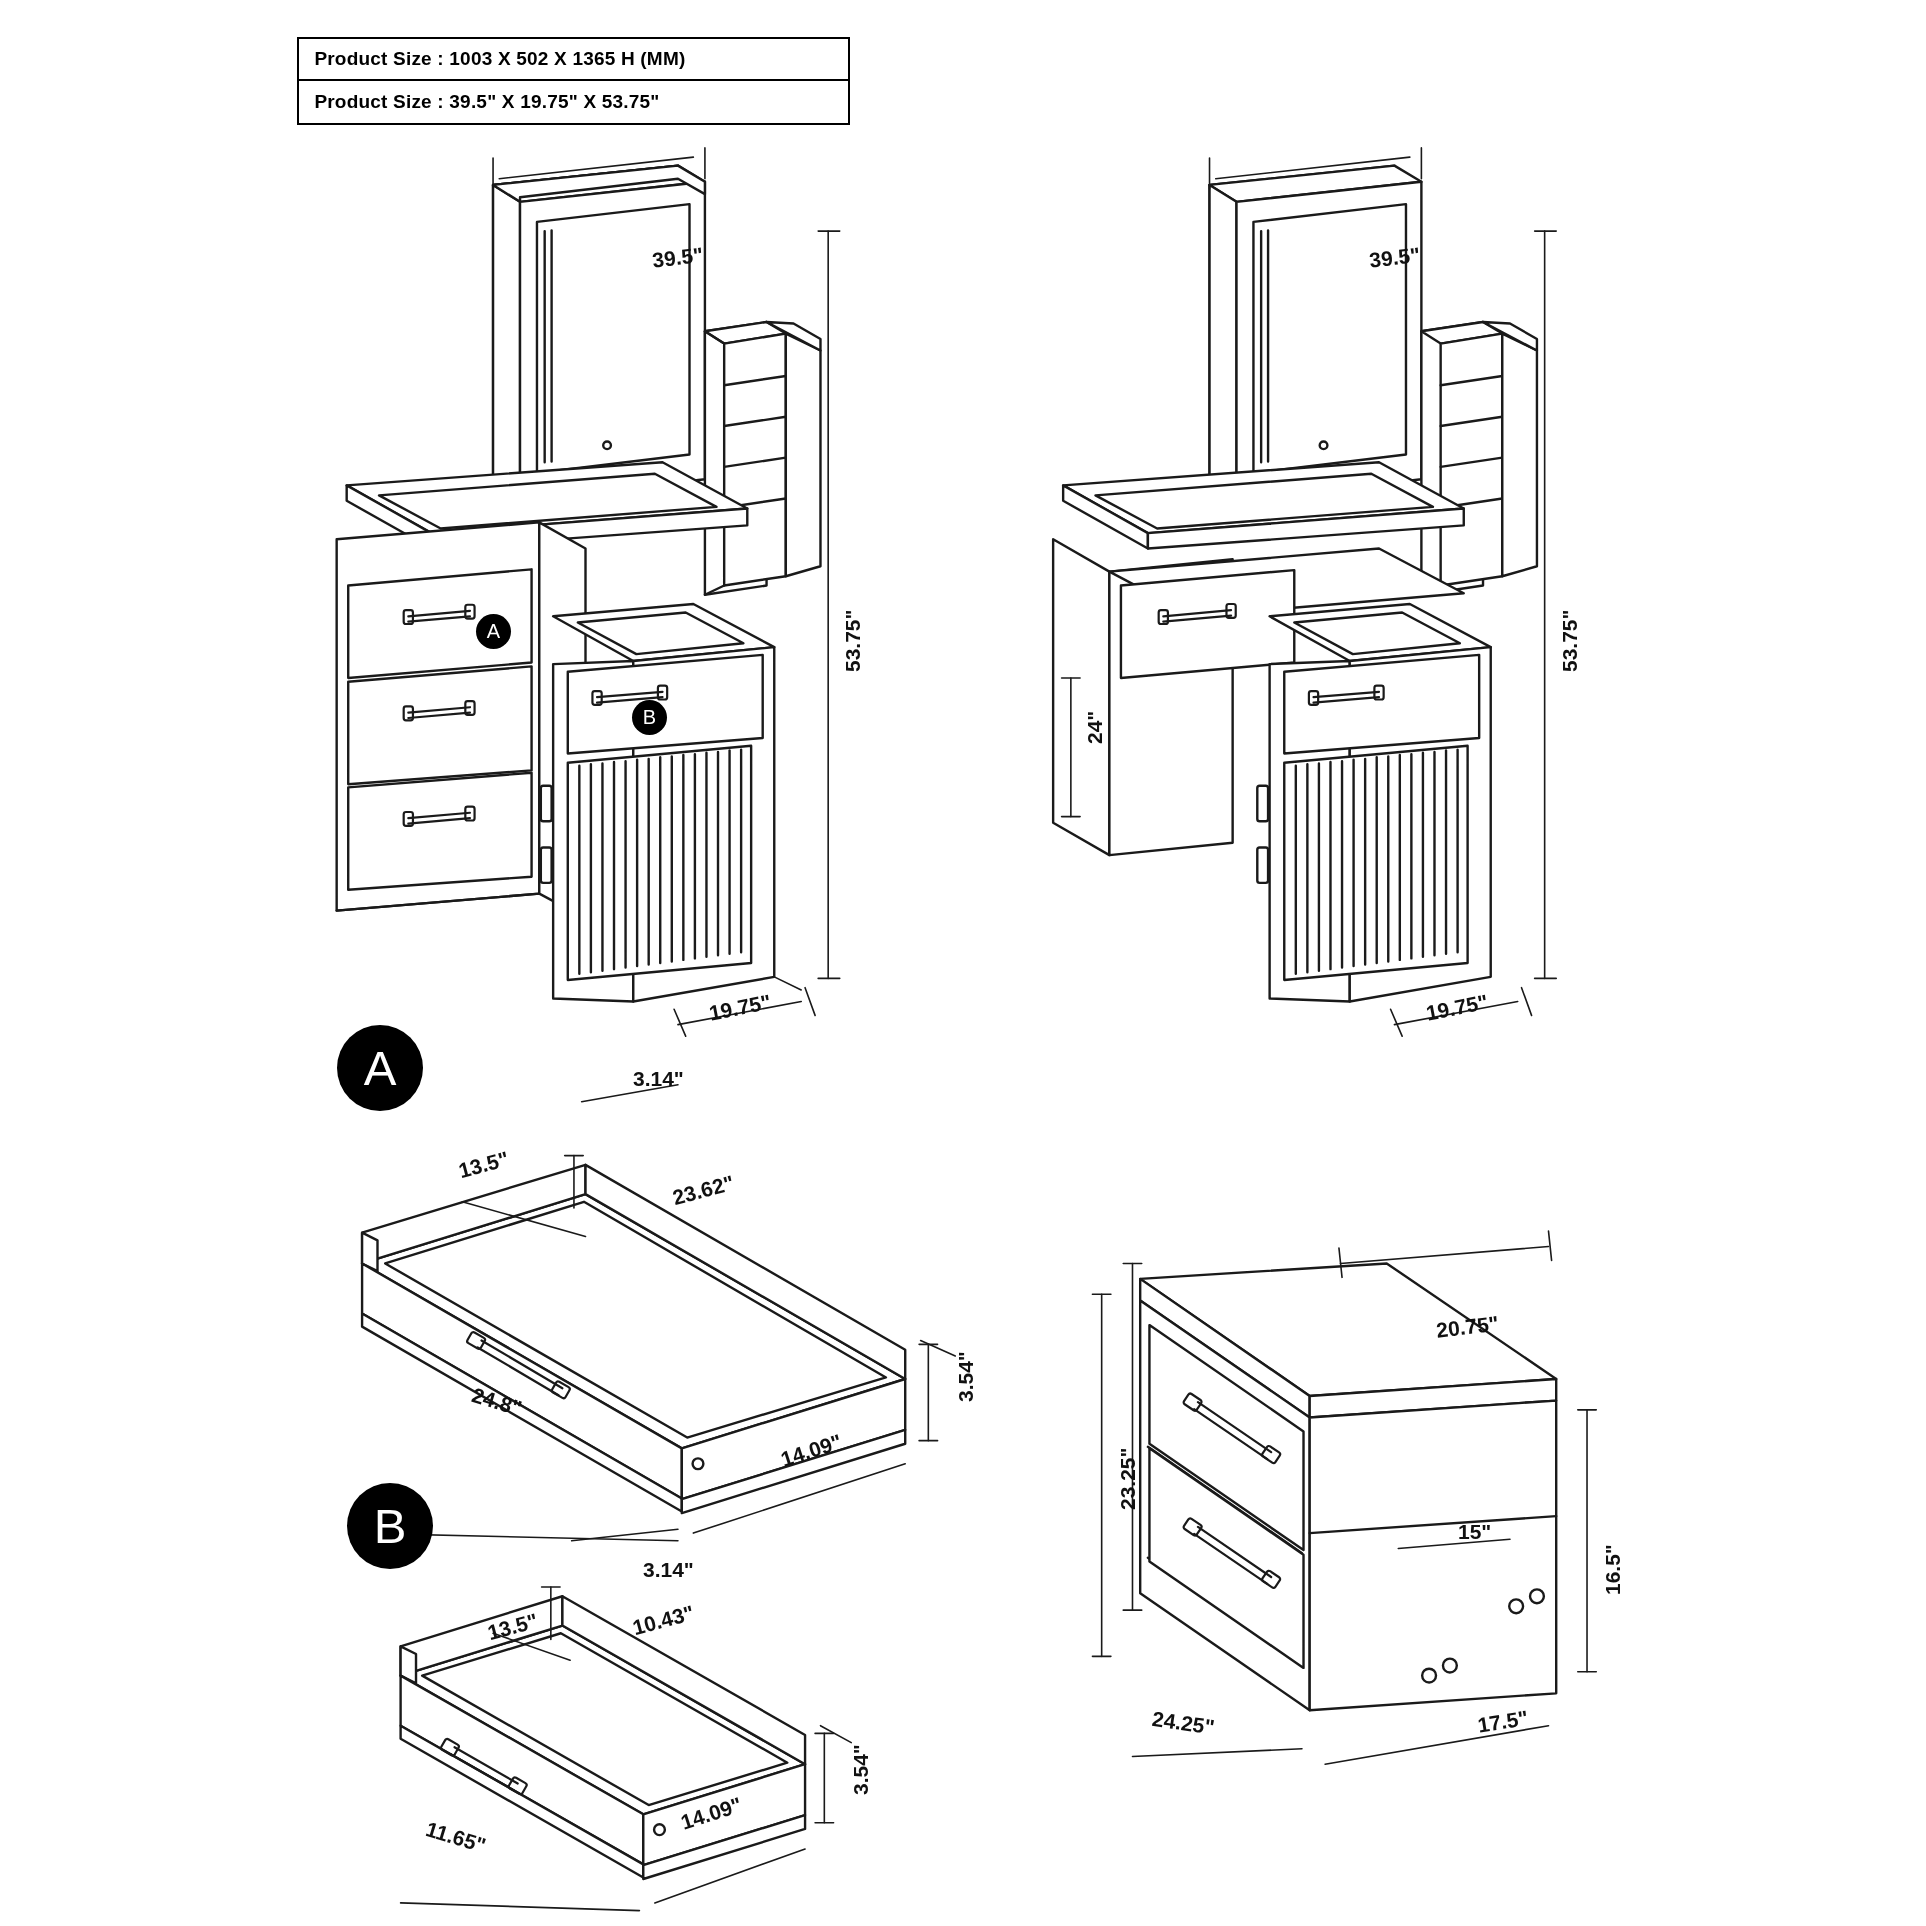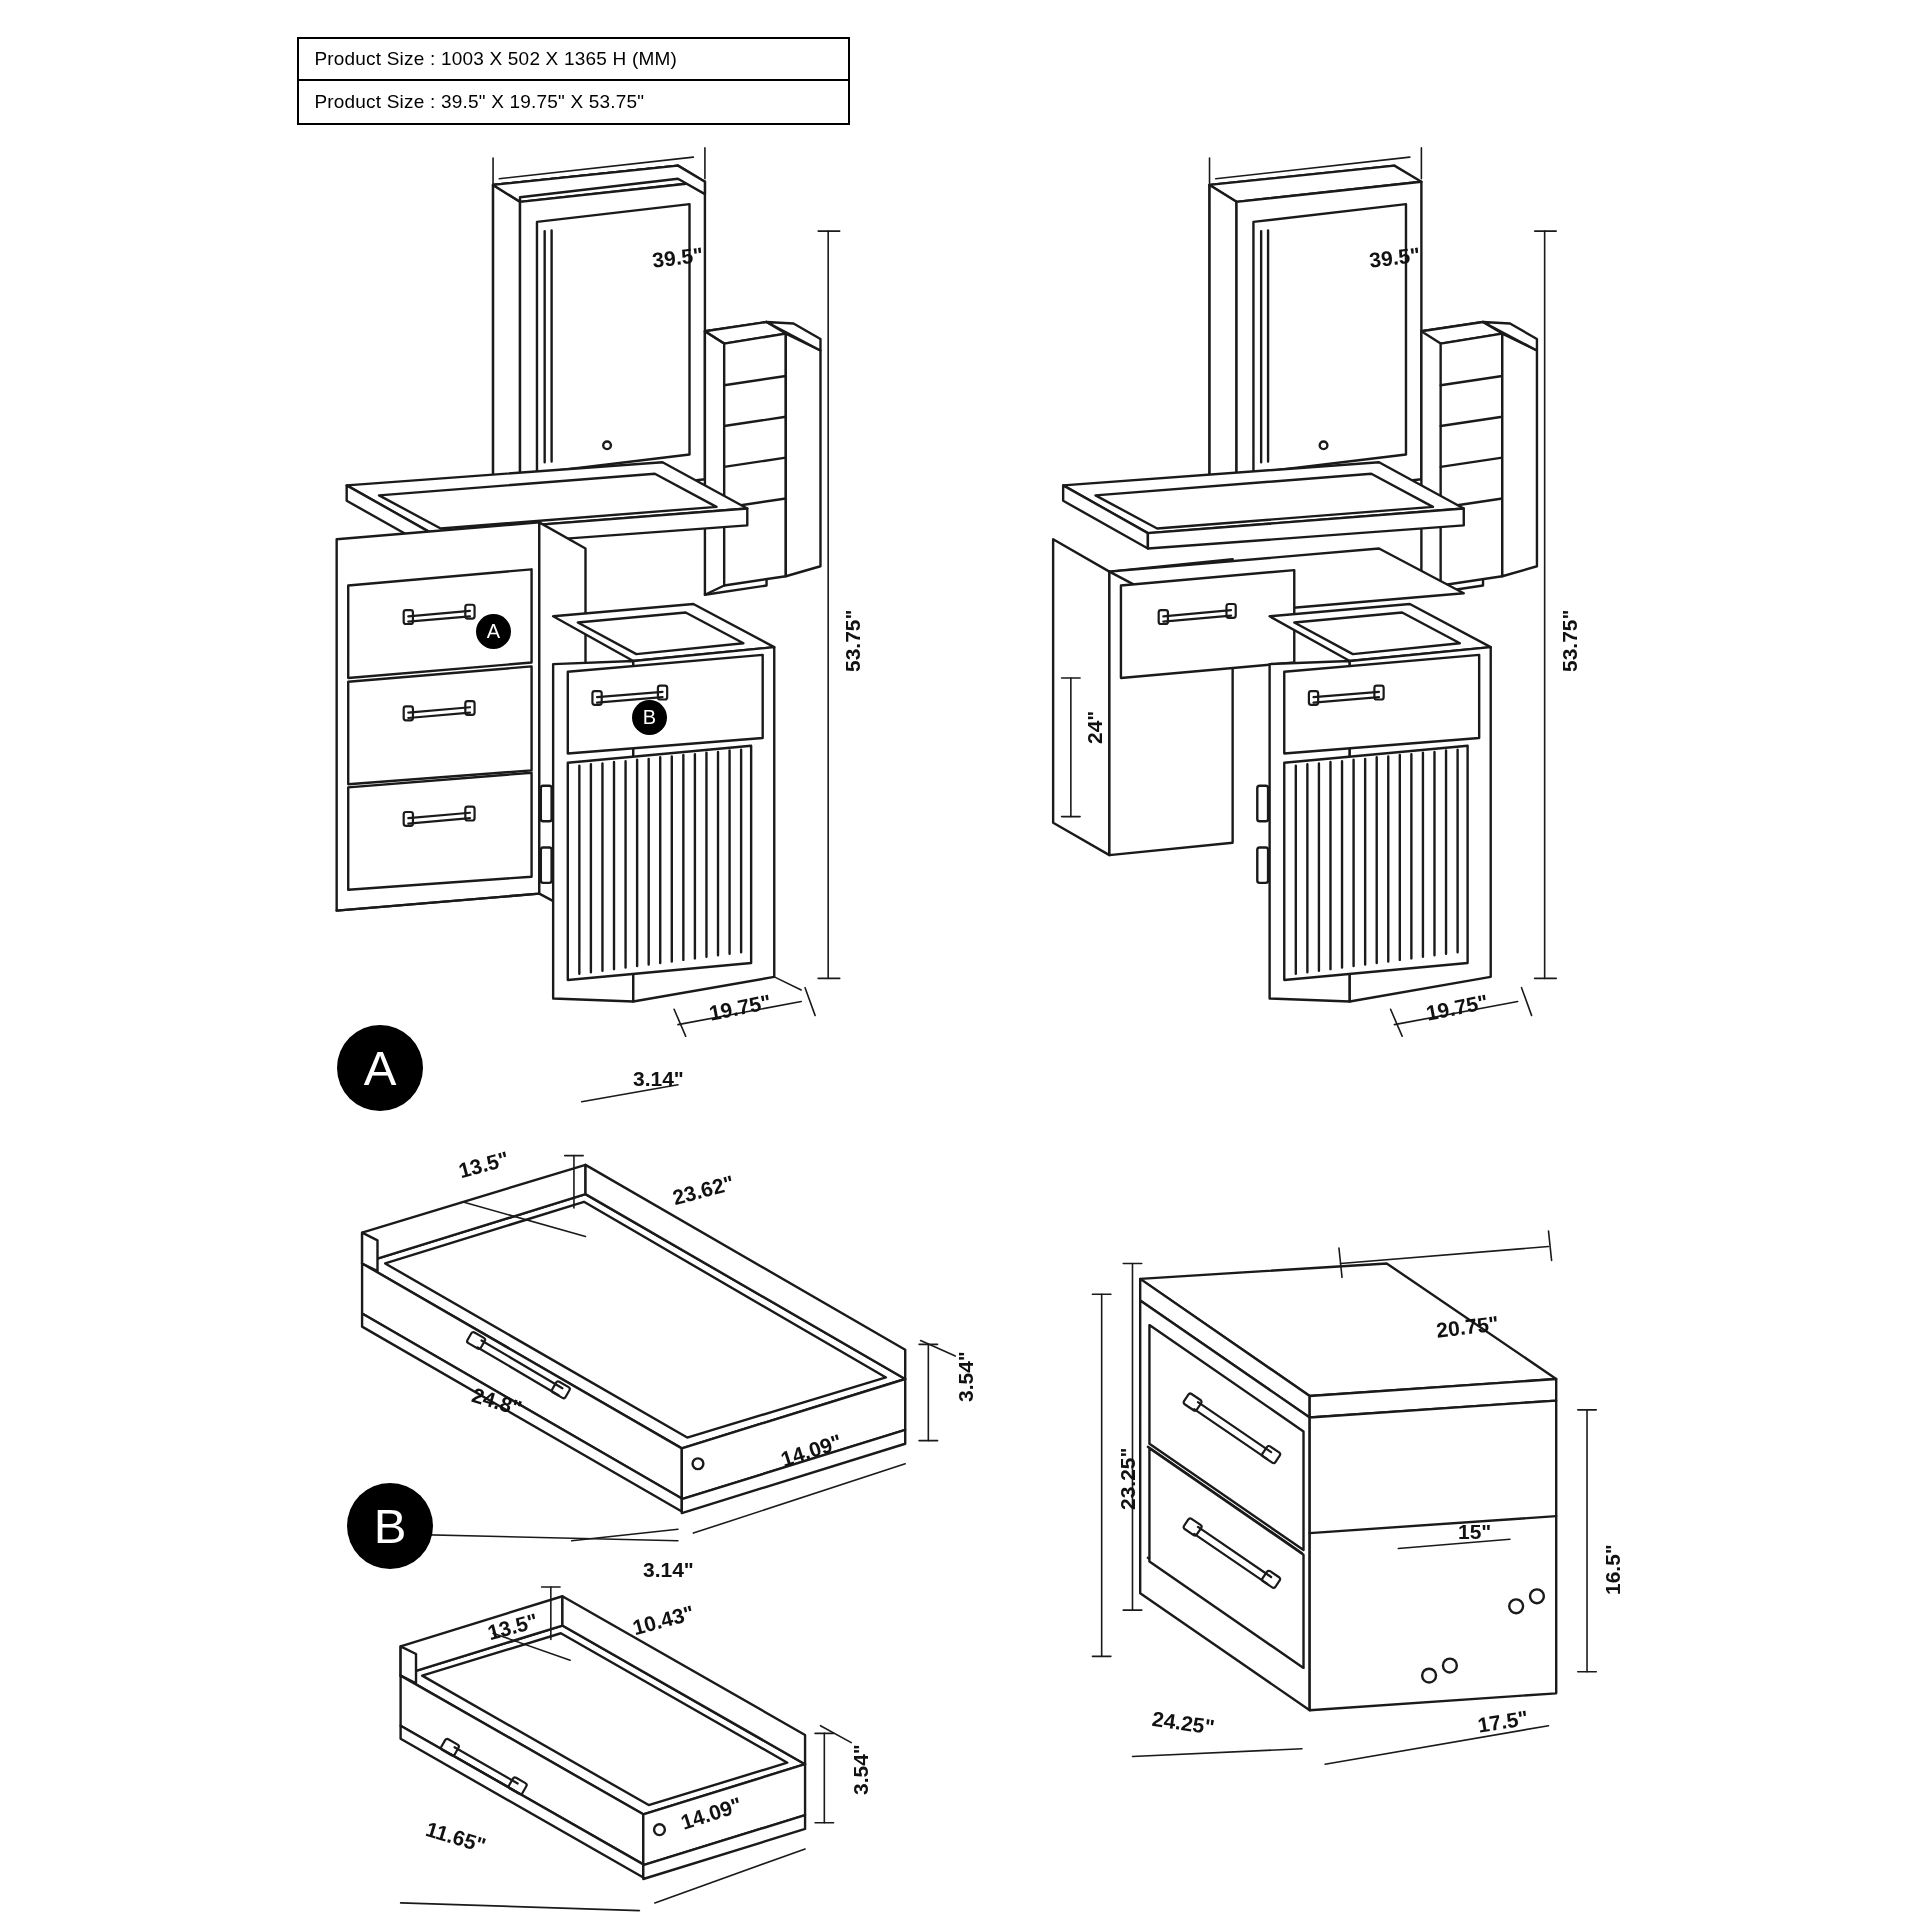--- a/index.html
+++ b/index.html
@@ -32,21 +32,21 @@
     box-sizing: border-box;
     background: #fff;
   }
   .spec-row {
     height: 42px;
     display: flex;
     align-items: center;
     padding-left: 15.4px;
     box-sizing: border-box;
     font-size: 19px;
-    font-weight: normal;
+    font-weight: bold;
     letter-spacing: 0.2px;
     white-space: nowrap;
   }
   .spec-row.top { border-bottom: 2.3px solid #000; }
 
   
   .dim {
     position: absolute;
     font-size: 21px;
     font-weight: bold;

